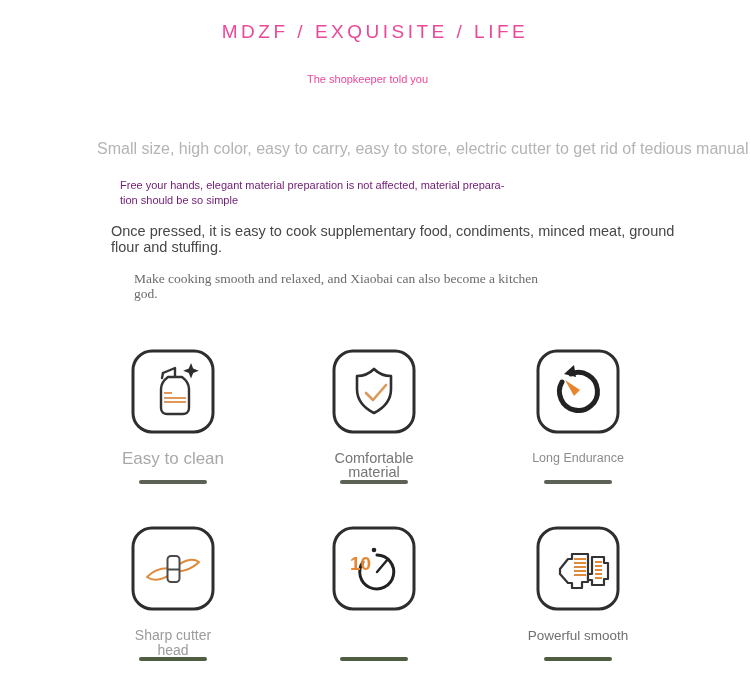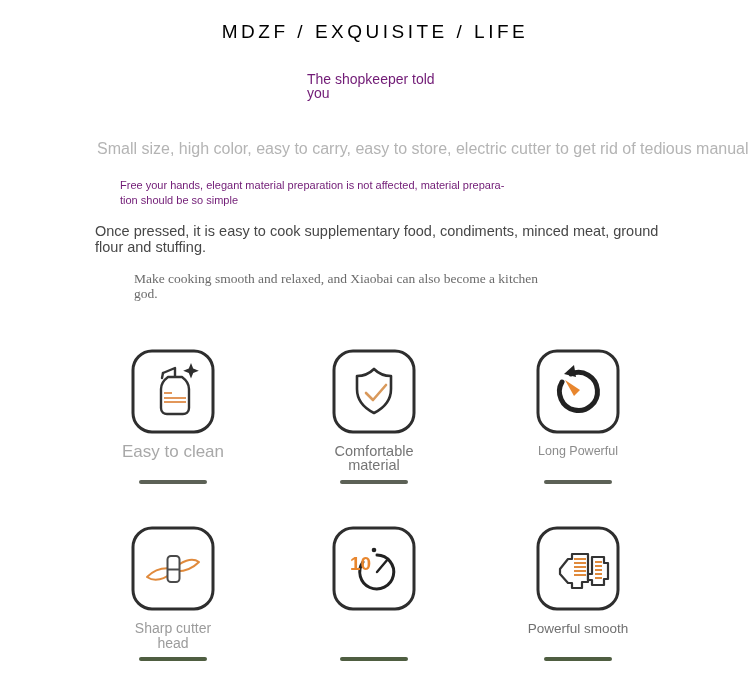--- a/index.html
+++ b/index.html
@@ -1,37 +1,37 @@
 <!DOCTYPE html>
 <html><head>
 <meta charset="utf-8">
 <style>
   html,body{margin:0;padding:0;}
   body{width:750px;height:700px;background:#ffffff;font-family:"Liberation Sans",sans-serif;}
   .stage{position:relative;width:750px;height:700px;background:#ffffff;overflow:hidden;}
 
   .page-title{position:absolute;top:21px;left:0;width:750px;text-align:center;
-    font-size:19px;letter-spacing:3.5px;color:#000000;}
+    font-size:19px;letter-spacing:3.5px;color:#ec4899;}
 
-  .subtitle{position:absolute;top:72px;left:307px;width:150px;font-size:14px;
-    color:#701a75;line-height:14px;}
+  .subtitle{position:absolute;top:72px;left:307px;width:150px;font-size:11px;
+    color:#ec4899;line-height:14px;}
 
   .para{position:absolute;white-space:pre-line;}
   .p1{top:140px;left:97px;font-size:16px;color:#b4b4b4;white-space:nowrap;}
   .p2{top:178px;left:120px;font-size:11px;color:#701a75;line-height:15px;}
-  .p3{top:224px;left:95px;font-size:14.5px;color:#474747;line-height:15.5px;}
+  .p3{top:224px;left:111px;font-size:14.5px;color:#474747;line-height:15.5px;}
   .p4{top:271px;left:134px;font-size:13.5px;color:#6b6b6b;line-height:15px;font-family:Liberation Serif, serif;}
 
   .cell{position:absolute;width:200px;height:145px;text-align:center;}
   .r1{top:348px;} .r2{top:525px;}
   .c1{left:73px;} .c2{left:274px;} .c3{left:478px;}
 
   .icon-box{display:block;margin:0 auto;}
 
-  .feat-label{margin-top:9px;white-space:pre-line;line-height:15px;}
+  .feat-label{margin-top:16px;white-space:pre-line;line-height:15px;}
   .lbl0{font-size:17px;color:#a8a8a8;}
   .lbl1{font-size:14.5px;color:#757575;display:inline-block;text-align:center;line-height:14px;}
   .lbl2{font-size:12.5px;color:#8c8c8c;}
   .lbl3{font-size:14px;color:#9b9b9b;display:inline-block;text-align:center;line-height:15px;}
   .lbl4{font-size:12.5px;color:#6e6e6e;}
   .lbl5{font-size:13.5px;color:#707070;}
 
   .underline{position:absolute;top:132px;left:50%;transform:translateX(-50%);
     width:68px;height:4px;border-radius:2px;}
   .ul-gray{background:#5c6156;}
@@ -77,21 +77,21 @@
     <div class="underline ul-gray"></div>
   </div>
 
   <div class="cell r1 c3">
     <svg class="icon-box" width="88" height="87" viewBox="0 0 88 87">
       <rect x="4" y="3" width="80" height="81" rx="19" fill="#fff" stroke="#2e2e2e" stroke-width="3"></rect>
       <path d="M37,26 A19,19 0 1 1 28,34" fill="none" stroke="#222" stroke-width="5" stroke-linecap="round"></path>
       <path d="M40,17 L42,29 L30,26 z" fill="#222"></path>
       <path d="M31,32 L46,42 L40,48 z" fill="#e8862e"></path>
     </svg>
-    <div class="feat-label lbl2">Long Powerful</div>
+    <div class="feat-label lbl2">Long Endurance</div>
     <div class="underline ul-gray"></div>
   </div>
 
   <div class="cell r2 c1">
     <svg class="icon-box" width="88" height="87" viewBox="0 0 88 87">
       <rect x="4" y="3" width="80" height="81" rx="19" fill="#fff" stroke="#2e2e2e" stroke-width="3"></rect>
       <path d="M44,45 C52,36 63,32 70,37 C63,44 53,47 44,46 z" fill="#fff" stroke="#e08a3c" stroke-width="2" stroke-linejoin="round"></path>
       <path d="M45,46 C36,55 25,57 18,52 C25,45 35,42 45,44 z" fill="#fff" stroke="#e08a3c" stroke-width="2" stroke-linejoin="round"></path>
       <rect x="38.5" y="31" width="12" height="26" rx="3.5" fill="#fff" stroke="#4a4a4a" stroke-width="2"></rect>
       <path d="M38.5,44.5 h12" stroke="#4a4a4a" stroke-width="2"></path>

